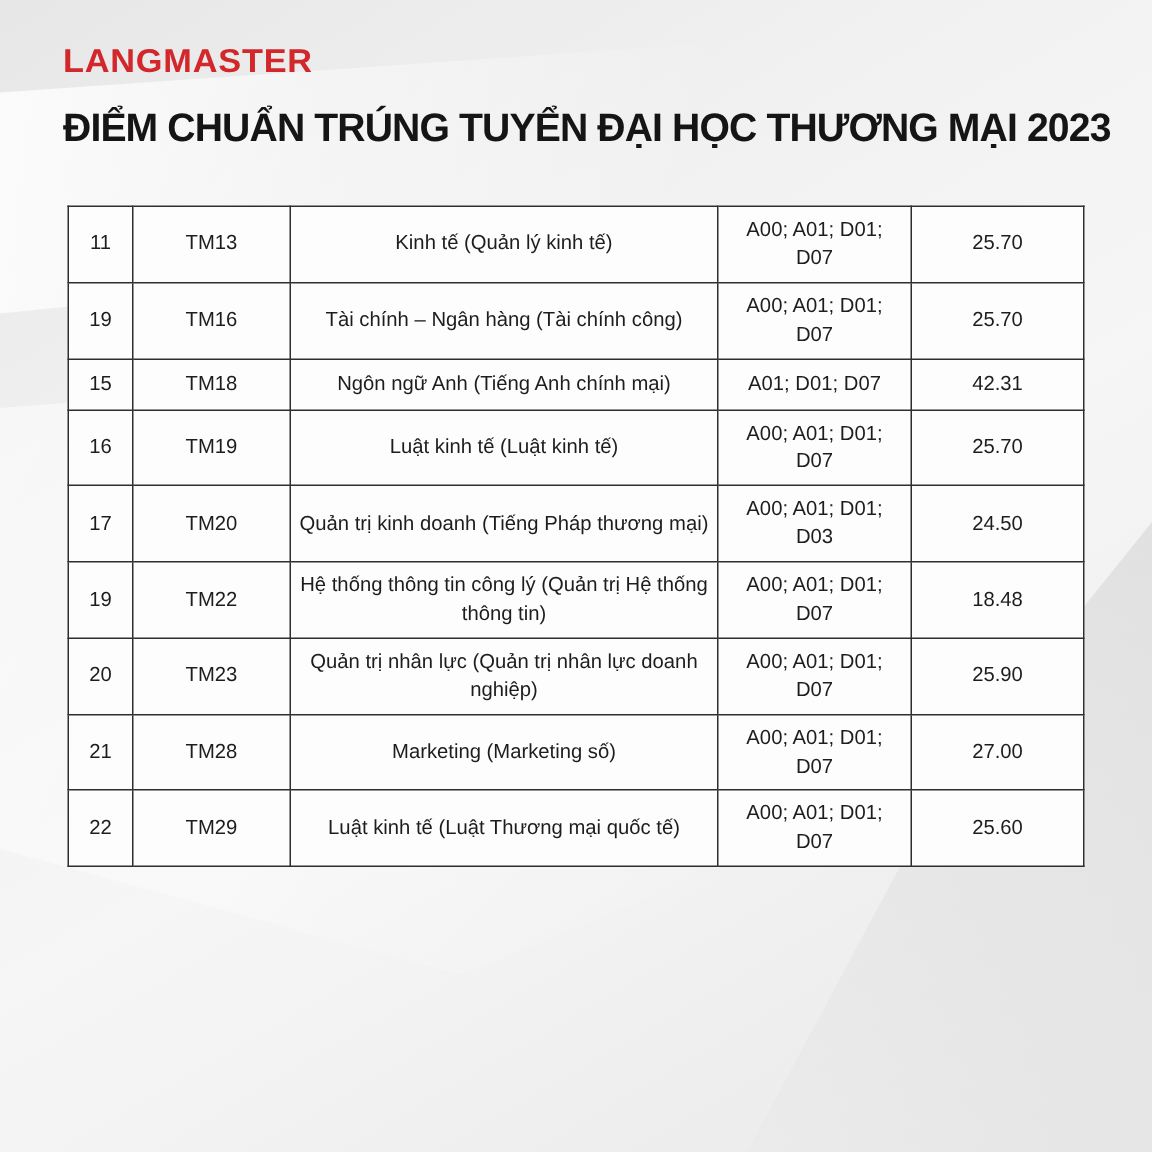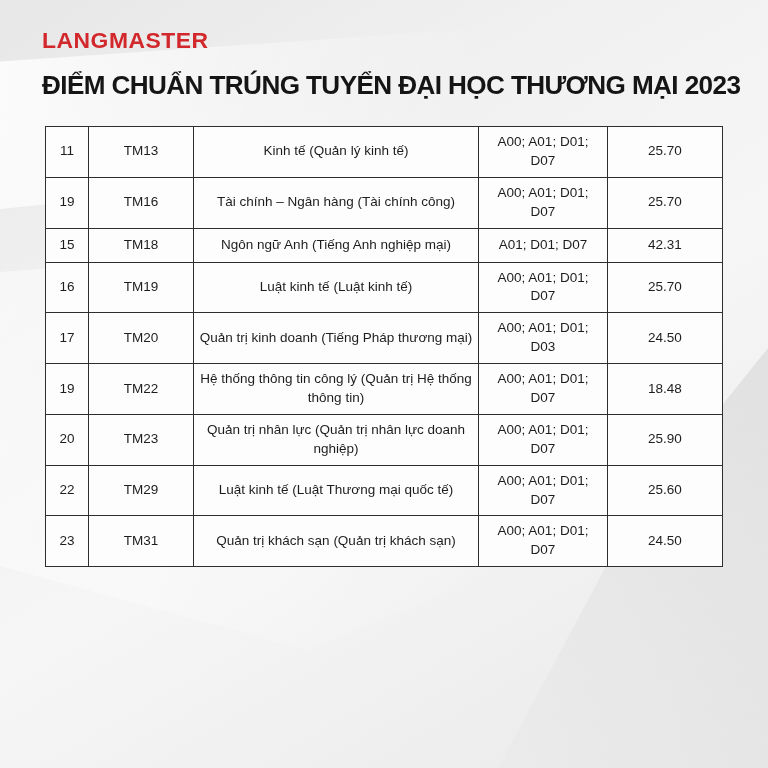--- a/index.html
+++ b/index.html
@@ -29,21 +29,21 @@
     font-size:22px;font-weight:800;letter-spacing:.5px;
     transform:scaleX(1.04);transform-origin:left center;
   }
   .page-title{
     position:absolute;left:42px;top:70px;width:690px;
     font-size:26.5px;font-weight:800;color:#151515;
     letter-spacing:-.6px;white-space:nowrap;
     transform:scaleX(.985);transform-origin:left center;
   }
   table.score-table{
-    position:absolute;left:45px;top:126px;width:677px;
+    position:absolute;left:45px;top:137px;width:677px;
     border-collapse:collapse;table-layout:fixed;
     background:#fdfdfd;
   }
   .score-table td{
     border:1.6px solid #2e2e2e;
     text-align:center;vertical-align:middle;
     font-size:13.5px;color:#1d1d1d;line-height:1.4;
     padding:6px 5px;background:#fdfdfd;
   }
   .score-table tr.single td{height:21px;}
@@ -84,21 +84,21 @@
       <tr class="single">
         <td>19</td>
         <td>TM16</td>
         <td>Tài chính – Ngân hàng (Tài chính công)</td>
         <td>A00; A01; D01; D07</td>
         <td>25.70</td>
       </tr>
       <tr class="single">
         <td>15</td>
         <td>TM18</td>
-        <td>Ngôn ngữ Anh (Tiếng Anh nghiệp mại)</td>
+        <td>Ngôn ngữ Anh (Tiếng Anh chính mại)</td>
         <td>A01; D01; D07</td>
         <td>42.31</td>
       </tr>
       <tr class="single">
         <td>16</td>
         <td>TM19</td>
         <td>Luật kinh tế (Luật kinh tế)</td>
         <td>A00; A01; D01; D07</td>
         <td>25.70</td>
       </tr>
@@ -117,27 +117,27 @@
         <td>18.48</td>
       </tr>
       <tr class="double">
         <td>20</td>
         <td>TM23</td>
         <td>Quản trị nhân lực (Quản trị nhân lực doanh nghiệp)</td>
         <td>A00; A01; D01; D07</td>
         <td>25.90</td>
       </tr>
       <tr class="single">
+        <td>21</td>
+        <td>TM28</td>
+        <td>Marketing (Marketing số)</td>
+        <td>A00; A01; D01; D07</td>
+        <td>27.00</td>
+      </tr>
+      <tr class="single">
         <td>22</td>
         <td>TM29</td>
         <td>Luật kinh tế (Luật Thương mại quốc tế)</td>
         <td>A00; A01; D01; D07</td>
         <td>25.60</td>
       </tr>
-      <tr class="single">
-        <td>23</td>
-        <td>TM31</td>
-        <td>Quản trị khách sạn (Quản trị khách sạn)</td>
-        <td>A00; A01; D01; D07</td>
-        <td>24.50</td>
-      </tr>
     </tbody>
 </table>
 
 </body></html>

